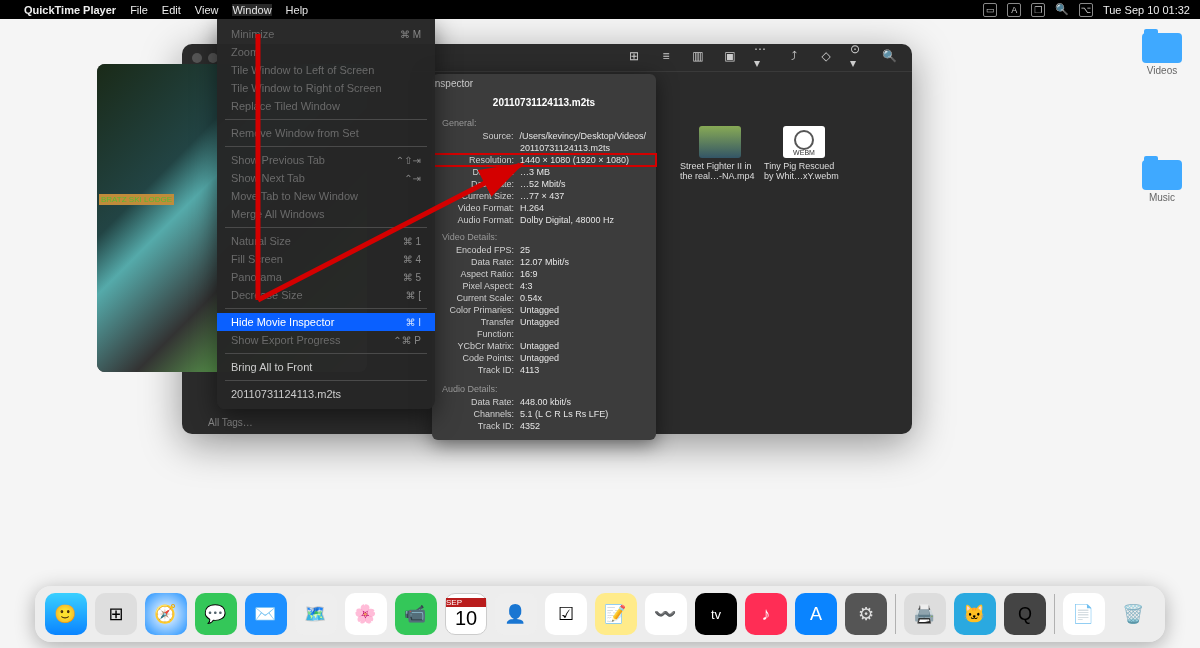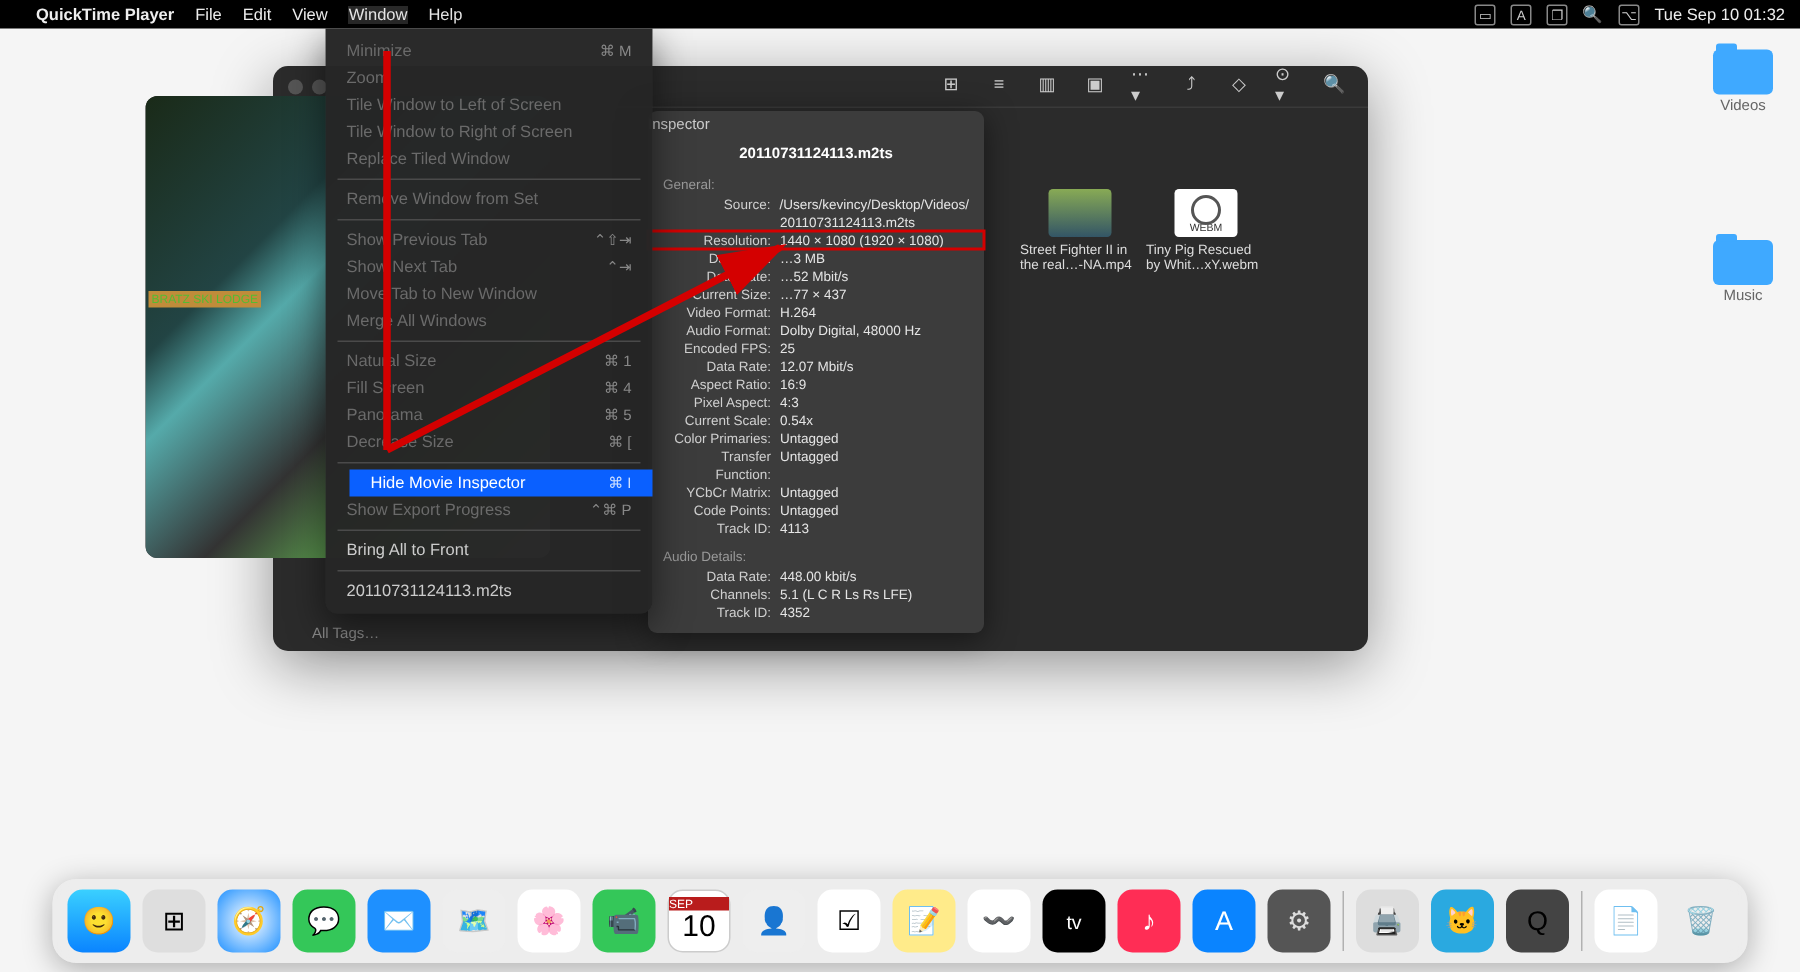--- a/index.html
+++ b/index.html
@@ -35,21 +35,21 @@
   
   .videowin { position:absolute; top:64px; left:97px; width:270px; height:308px; background:#333; border-radius:8px; overflow:hidden; }
   .videowin .vshot{position:absolute;inset:0;background:linear-gradient(135deg,#1a2a18 0%,#244 30%,#5aa 40%,#333 60%,#6b5 80%,#ccc 100%);}
   .vlabel{position:absolute;top:118px;left:2px;background:#c08c3a;color:#5b3;font-size:8px;padding:1px 2px;margin-top:12px;}
 
   
   .menu { position:absolute; top:19px; left:217px; width:218px; background:rgba(38,38,38,.98); border-radius:0 0 8px 8px; padding:6px 0; font-size:11px; color:#ccc; z-index:60; box-shadow:0 8px 24px rgba(0,0,0,.5);}
   .menu .mi { padding:3px 14px; display:flex; justify-content:space-between; align-items:center; white-space:nowrap;}
   .menu .mi.dis { color:#6a6a6a; }
   .menu .sep { height:1px; background:#4a4a4a; margin:4px 8px; }
-  .menu .mi.sel { background:#0a60ff; color:#fff;margin-left:16px; }
+  .menu .mi.sel { background:#0a60ff; color:#fff; }
   .menu .sc { color:#888; font-size:10px; }
   .menu .mi.sel .sc{ color:#cfe0ff;}
 
   
   .inspector { position:absolute; top:74px; left:432px; width:224px; background:#3c3c3c; border-radius:6px; box-shadow:0 4px 20px rgba(0,0,0,.5); color:#cfcfcf; font-size:9px; z-index:55; }
   .inspector .ihead { padding:4px 0 2px; font-size:10px; color:#ccc;}
   .inspector .ititle { text-align:center; font-size:10px; font-weight:600; color:#fff; padding:6px 0 8px;}
   .inspector .sect { padding:2px 10px 2px 10px; color:#9a9a9a; font-size:9px;}
   .inspector .row { display:flex; padding:0 10px; line-height:12px;}
   .inspector .row .k { width:78px; text-align:right; padding-right:6px; color:#d0d0d0; }
@@ -237,20 +237,21 @@
       </div>
       <div class="row">
         <div class="k">Video Format:</div>
         <div class="v">H.264</div>
       </div>
       <div class="row">
         <div class="k">Audio Format:</div>
         <div class="v">Dolby Digital, 48000 Hz</div>
       </div>
     </div>
+  <div class="sect" style="margin-top:4px">Video Details:</div>
   <div id="sec-video">
       <div class="row">
         <div class="k">Encoded FPS:</div>
         <div class="v">25</div>
       </div>
       <div class="row">
         <div class="k">Data Rate:</div>
         <div class="v">12.07 Mbit/s</div>
       </div>
       <div class="row">

